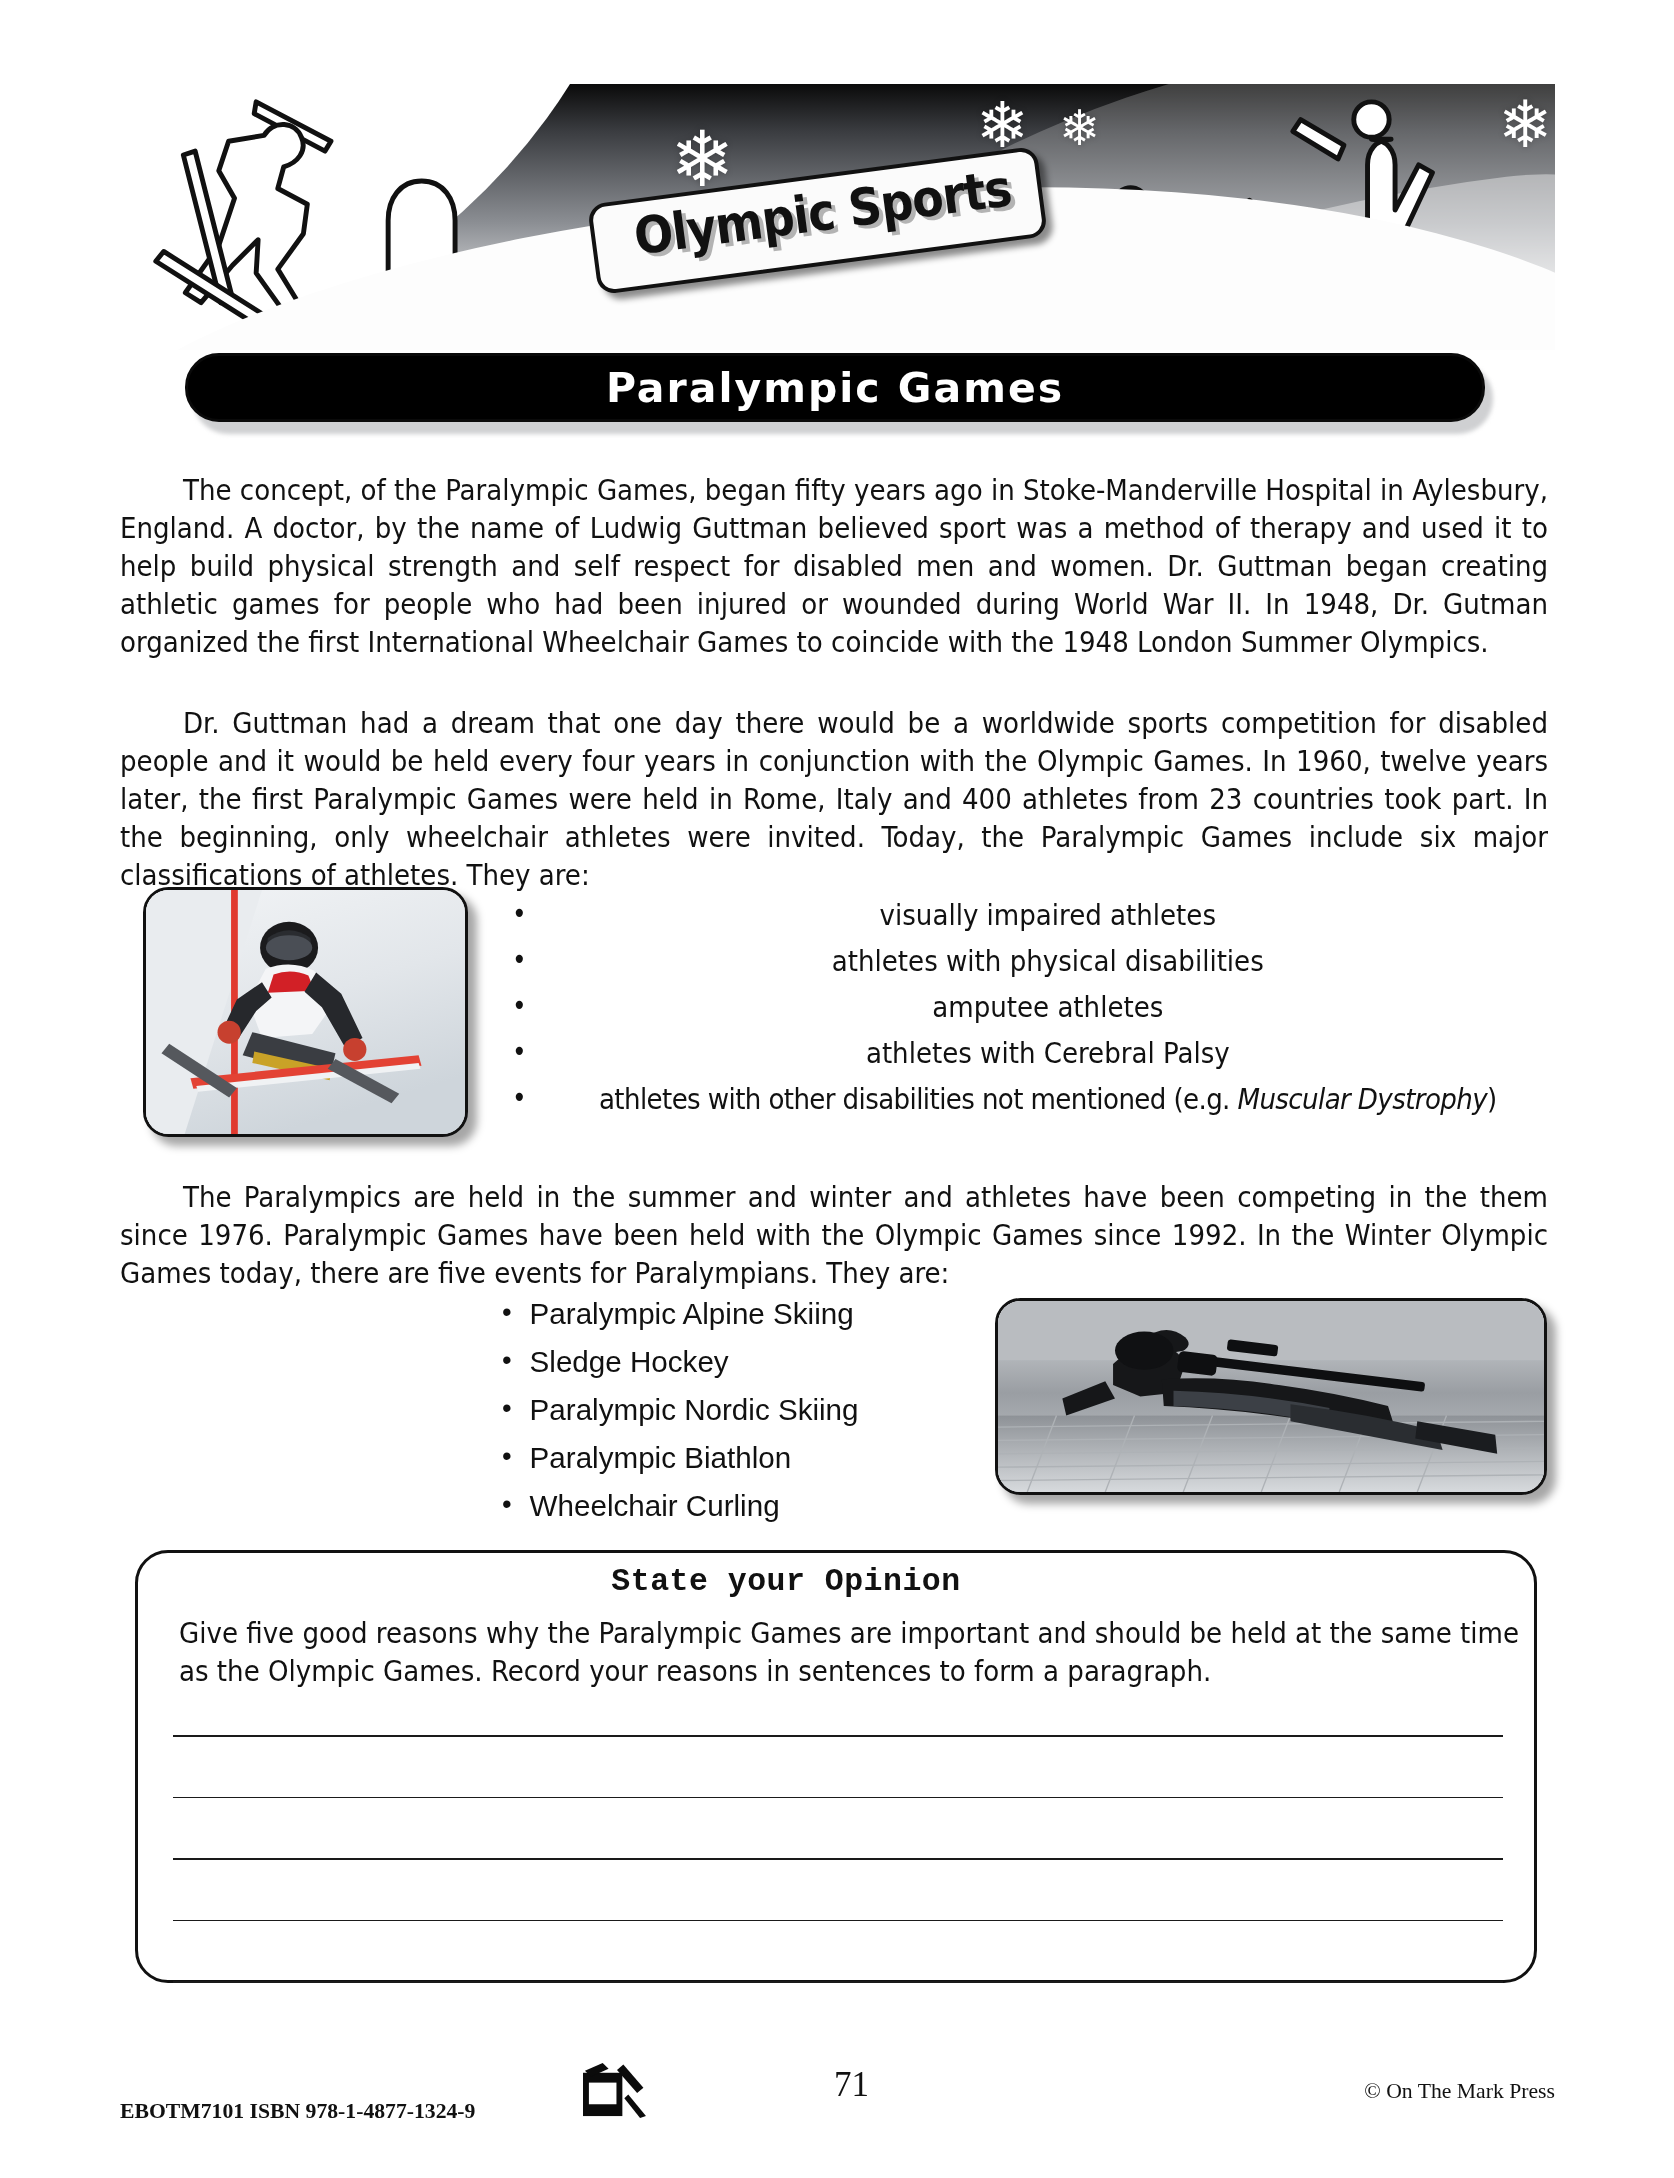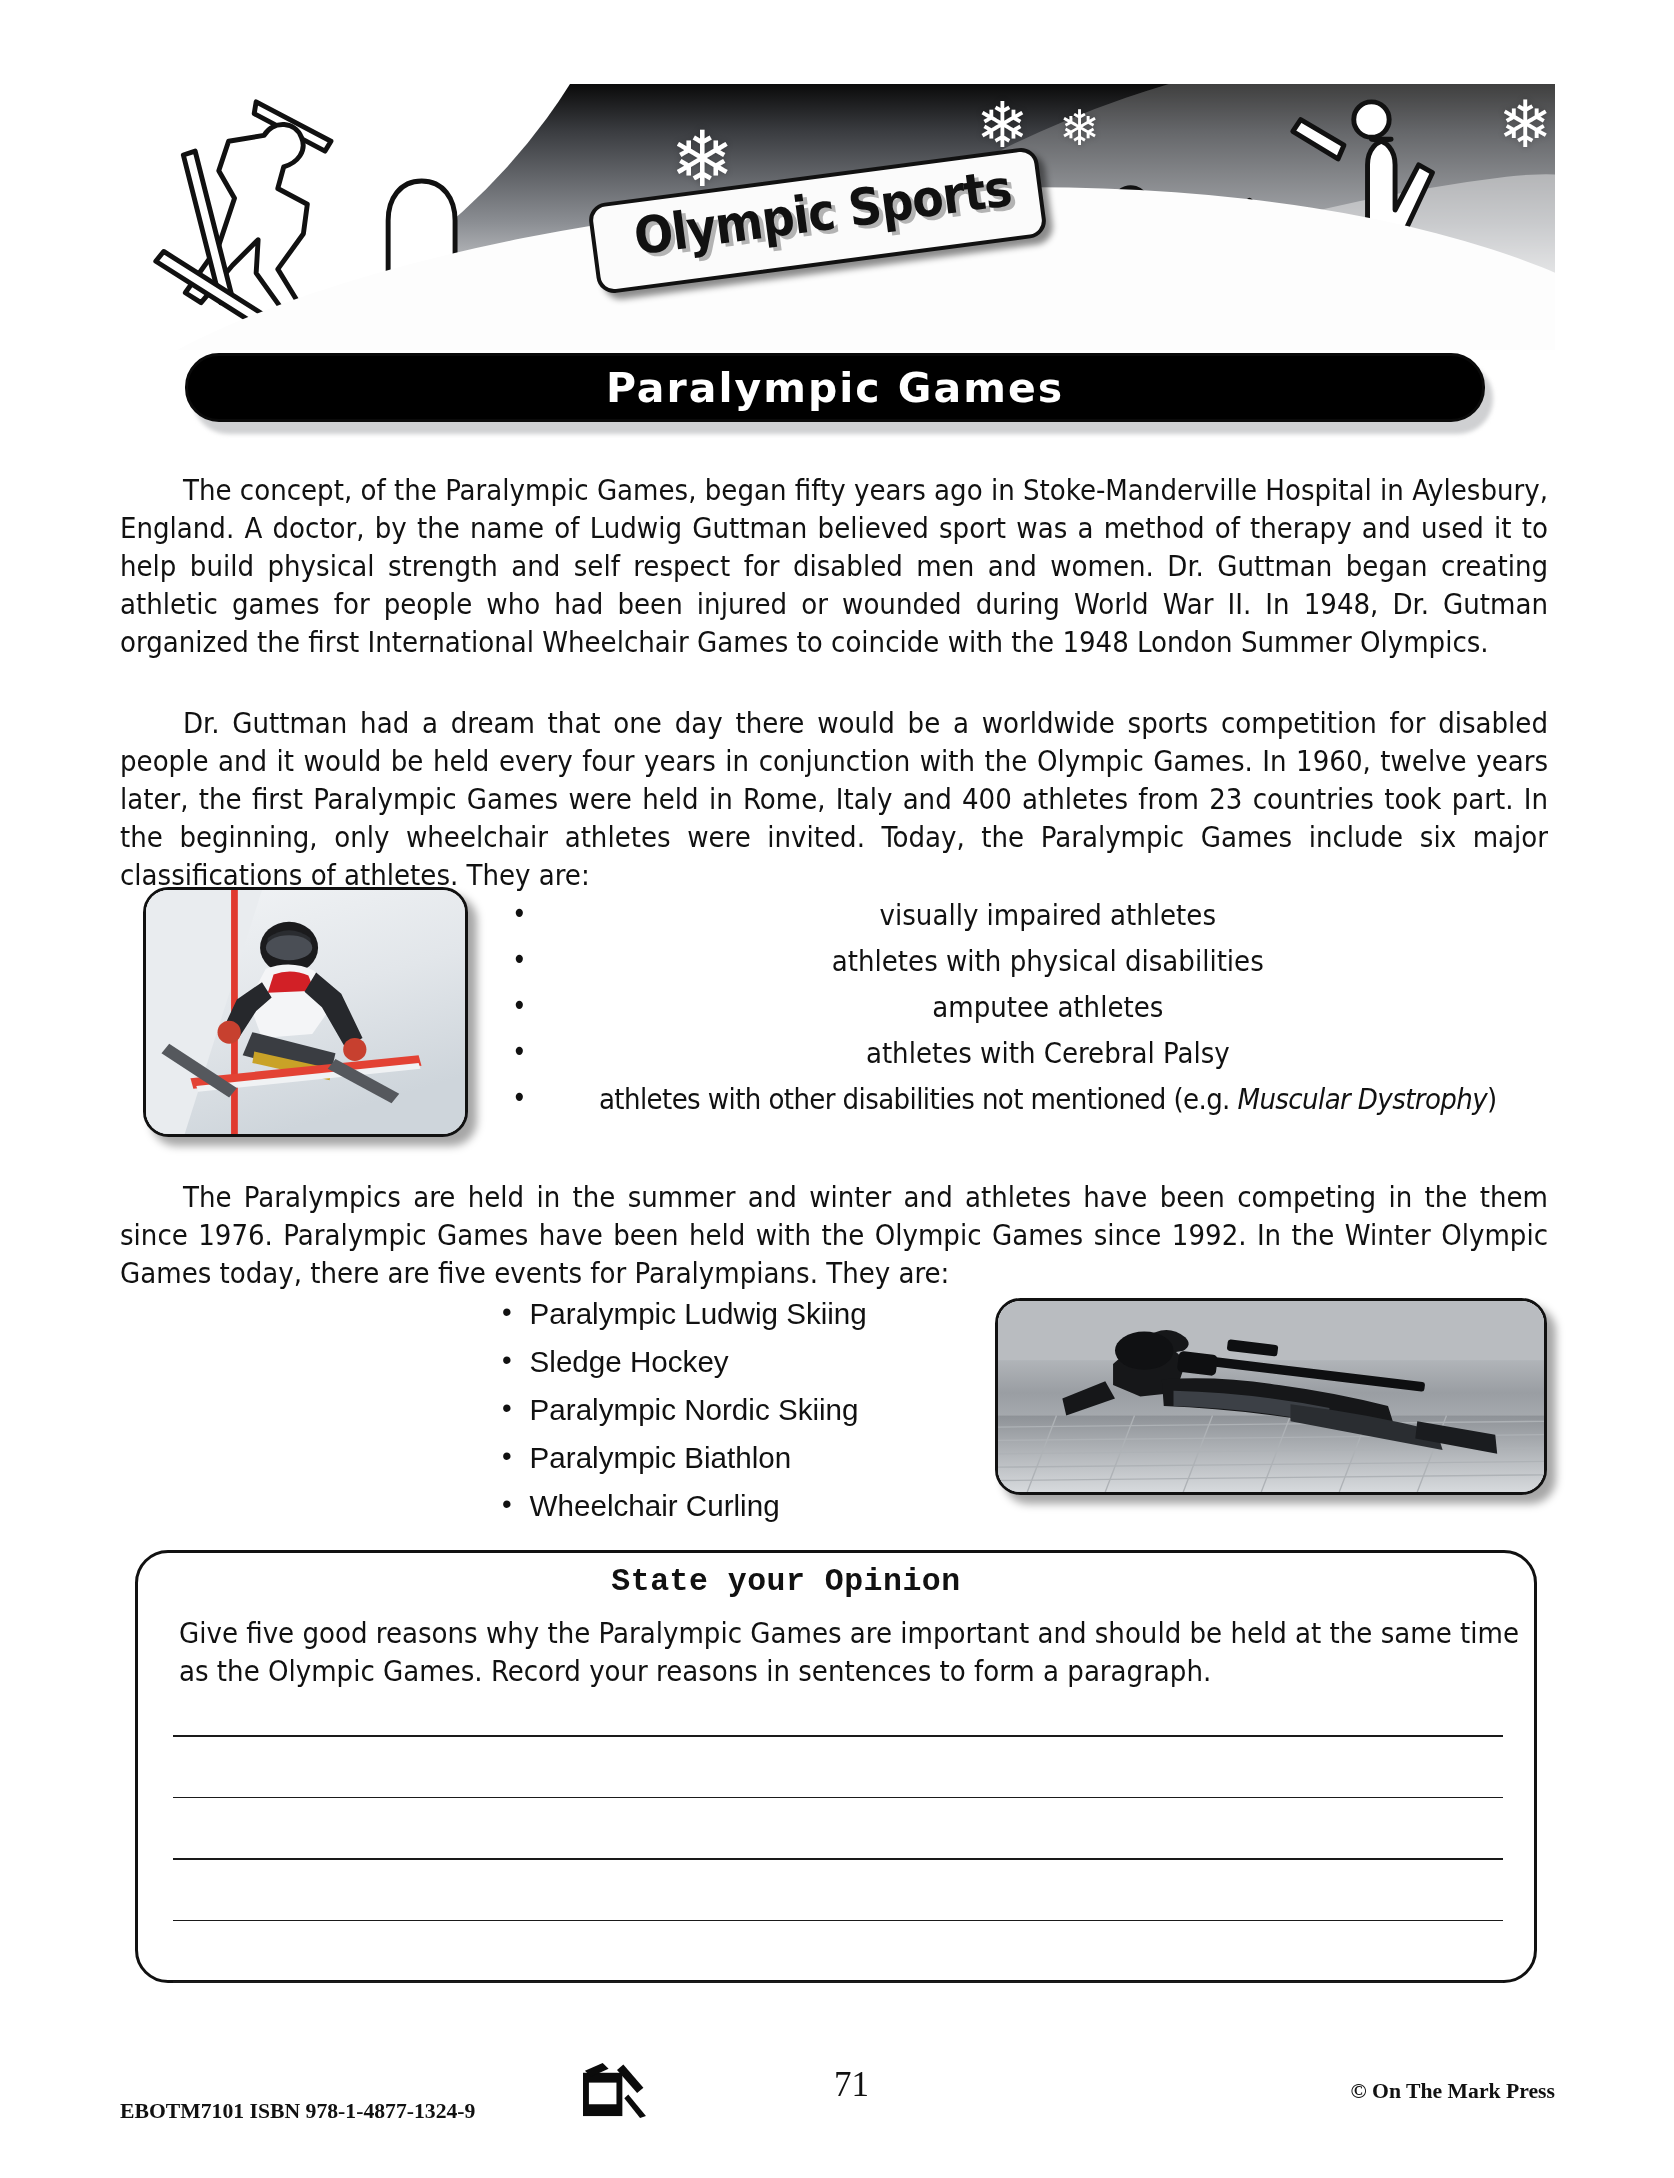--- a/index.html
+++ b/index.html
@@ -273,21 +273,21 @@
     text-align: center;
     font-family: "Liberation Serif", serif;
     font-size: 35px;
     color: #111;
     padding-left: 28px;
   }
   .footer-right {
     position: absolute;
     right: 120px; top: 2079px;
     font-family: "Liberation Serif", serif;
-    font-weight: bold;
+    font-weight: normal;
     font-size: 21.7px;
     color: #111;
   }
 </style>
 </head>
 <body>
 
 <div class="page">
 
   <div class="banner">
@@ -391,21 +391,21 @@
     <li>amputee athletes</li>
     <li>athletes with Cerebral Palsy</li>
     <li class="tight"><span>athletes with other disabilities not mentioned (e.g. </span><em>Muscular Dystrophy</em><span>)</span></li>
   </ul>
 
   <div class="body-text" id="para3">
     <p class="last">The Paralympics are held in the summer and winter and athletes have been competing in the them since 1976. Paralympic Games have been held with the Olympic Games since 1992. In the Winter Olympic Games today, there are five events for Paralympians. They are:</p>
   </div>
 
   <ul class="list2">
-    <li>Paralympic Ludwig Skiing</li>
+    <li>Paralympic Alpine Skiing</li>
     <li>Sledge Hockey</li>
     <li>Paralympic Nordic Skiing</li>
     <li>Paralympic Biathlon</li>
     <li>Wheelchair Curling</li>
   </ul>
 
   <div class="photo" id="photo-biathlon">
     <svg class="ph-svg" viewBox="0 0 560 200" preserveAspectRatio="none">
       <defs>
         <linearGradient id="bgsky" x1="0" y1="0" x2="0" y2="1">

